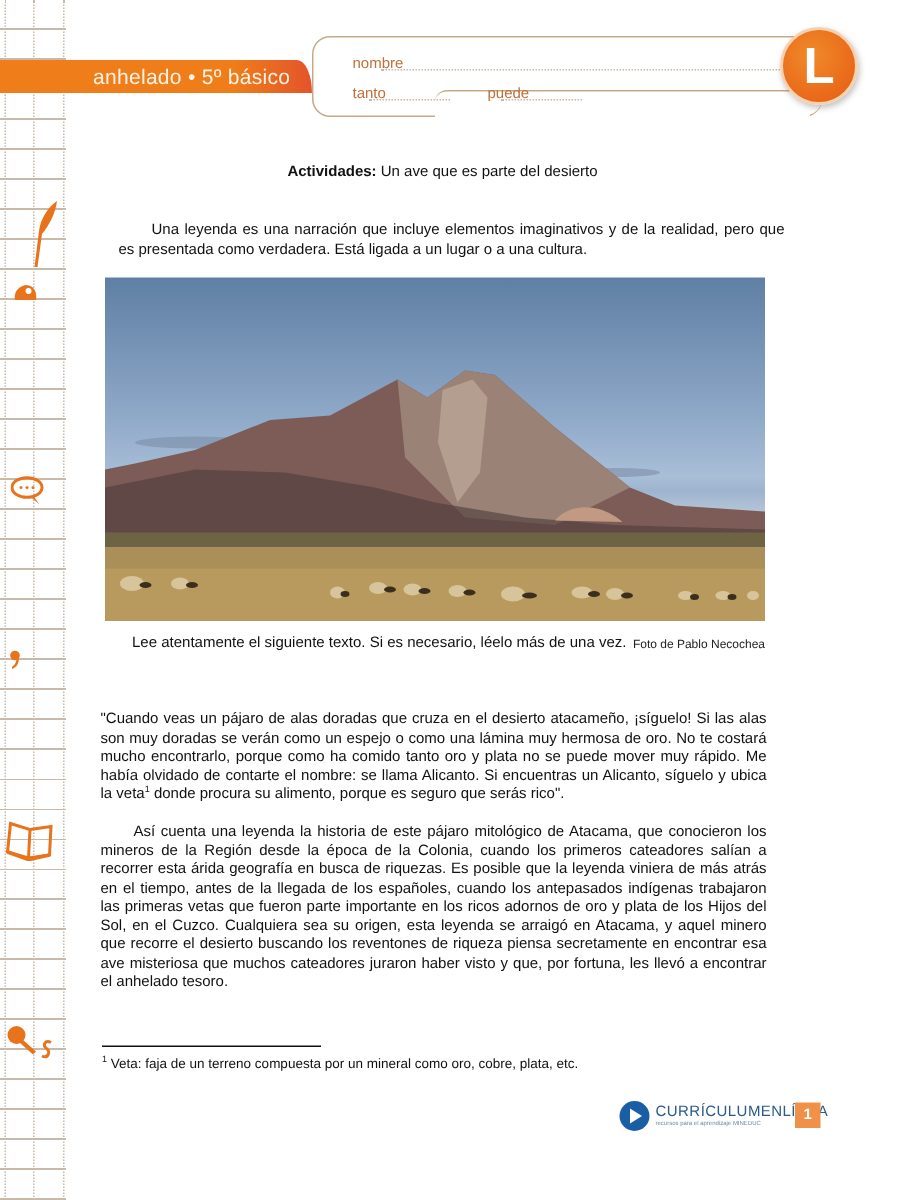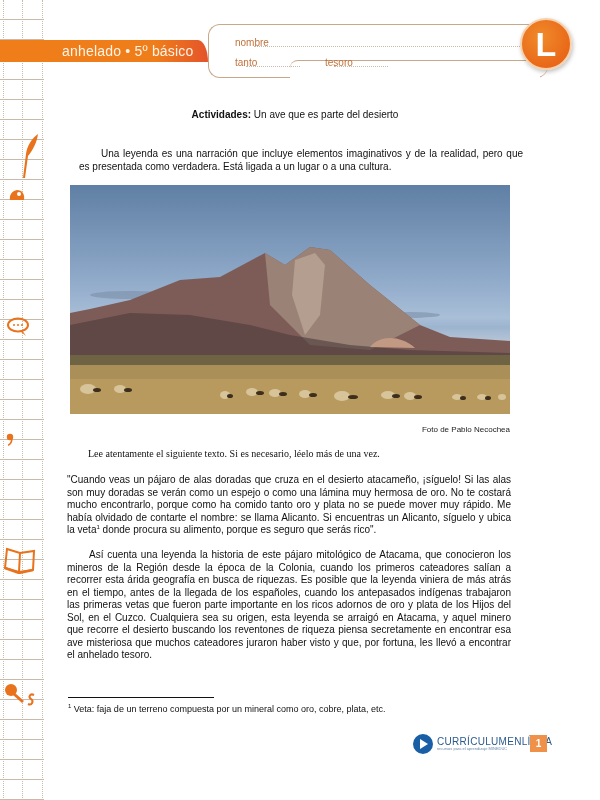--- a/index.html
+++ b/index.html
@@ -62,21 +62,21 @@
 
   .photo {
     position: absolute; left: 70px; top: 185px; width: 440px; height: 229px;
     background: linear-gradient(to bottom, #5f7fa4 0%, #8ea8c8 40%, #a9bfd8 58%, #9db4cf 62%, #b4c4d6 68%);
     overflow: hidden;
   }
   .photo svg { position: absolute; left: 0; top: 0; }
 
   .caption { position: absolute; left: 380px; top: 425px; width: 130px; text-align: right; font-size: 8px; font-weight: normal; color: #222; }
 
-  .instruction { left: 88px; top: 448px; width: 430px; font-family: Liberation Serif, serif; }
+  .instruction { left: 88px; top: 423px; width: 430px; }
   .quote { left: 67px; top: 474px; width: 444px; }
   .quote sup { font-size: 6px; vertical-align: super; line-height: 0; }
   .body-para { left: 67px; top: 549px; width: 444px; text-indent: 22px; }
 
   .footnote-rule { position: absolute; left: 68px; top: 697px; width: 146px; height: 0; border-top: 1px solid #111; }
   .footnote { position: absolute; left: 68px; top: 704px; font-size: 9px; color: #111; }
   .footnote sup { font-size: 6px; vertical-align: super; line-height: 0; }
 
   .logo { position: absolute; left: 413px; top: 734px; display: flex; align-items: center; }
   .logo-circle { width: 20px; height: 20px; border-radius: 50%; background: #1a5fa6; position: relative; }
@@ -148,21 +148,21 @@
 
 <div class="name-box"></div>
 <div class="name-box-notch"></div>
 
 <span class="field-label" style="left:218px; top:37px;">nombre</span>
 <div class="field-dots" style="left:254px; top:46px; width:266px;"></div>
 
 <span class="field-label" style="left:218px; top:57px;">tanto</span>
 <div class="field-dots" style="left:246px; top:66px; width:54px;"></div>
 
-<span class="field-label" style="left:308px; top:57px;">tesoro</span>
+<span class="field-label" style="left:308px; top:57px;">puede</span>
 <div class="field-dots" style="left:334px; top:66px; width:54px;"></div>
 
 <div class="letter-badge">L</div>
 
 <div class="title">
   <b>Actividades:</b><span> Un ave que es parte del desierto</span>
 </div>
 
 <p class="para intro">Una leyenda es una narración que incluye elementos imaginativos y de la realidad, pero que es presentada como verdadera. Está ligada a un lugar o a una cultura.</p>
 

